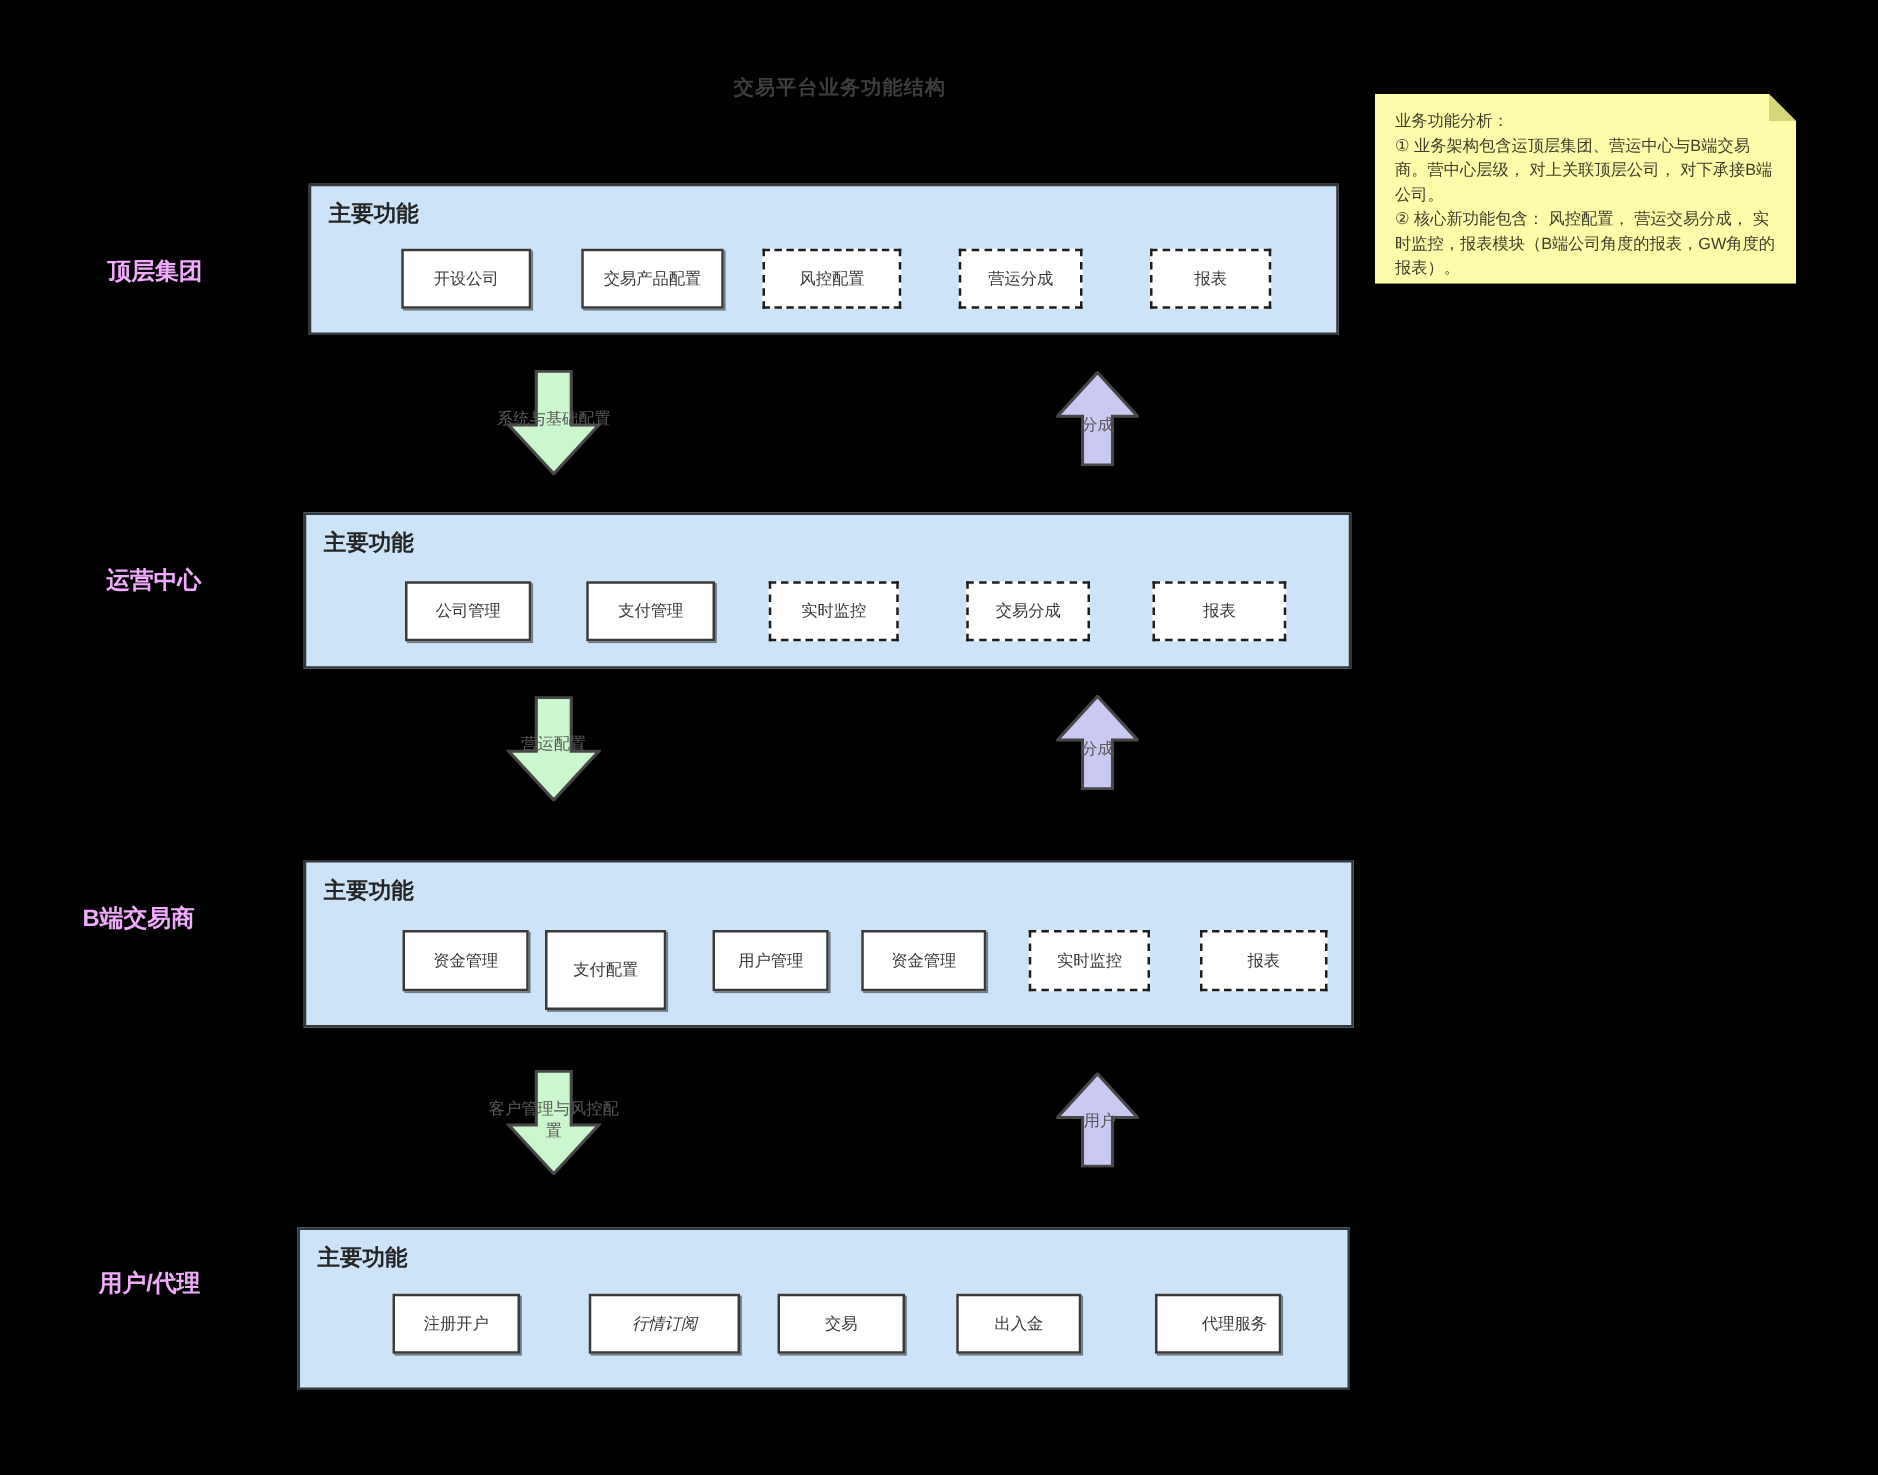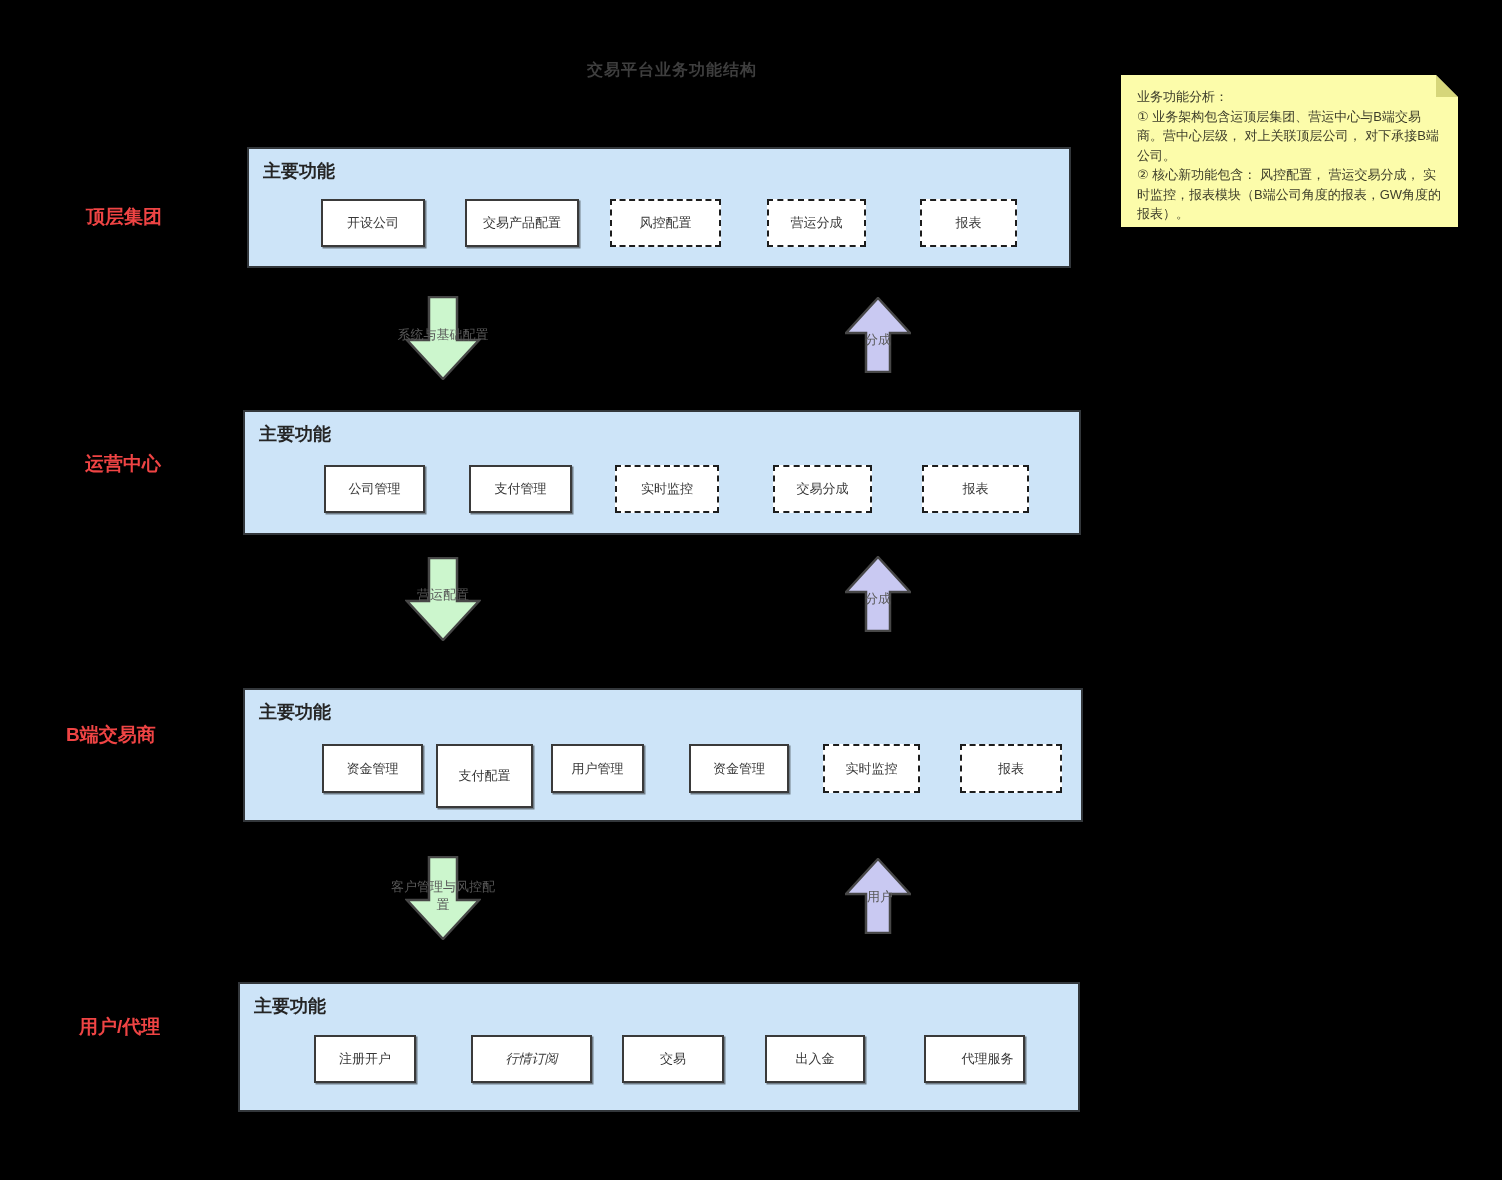--- a/index.html
+++ b/index.html
@@ -2,38 +2,38 @@
 <html style="--background: #000000; --panel: #cde4f8; --green: #ccf6cd; --purple: #c9c9f2; --note: #fcfcaa;"><head>
 <meta charset="utf-8">
 <style>
   html,body{margin:0;padding:0;background:#000;}
   body{font-family:"Liberation Sans","DejaVu Sans",sans-serif;}
   .stage{position:relative;width:1502px;height:1180px;background:var(--background);overflow:hidden;}
 
   .diagram-title{position:absolute;left:447px;top:60px;width:450px;text-align:center;
     font-size:16px;font-weight:bold;color:#3e3e3e;letter-spacing:1px;}
 
-  .side-label{position:absolute;color:#ef4444;font-weight:bold;font-size:19px;}
+  .side-label{position:absolute;color:#f0abfc;font-weight:bold;font-size:19px;}
 
   .panel{position:absolute;background:var(--panel);border:2px solid #33373b;box-sizing:border-box;}
   .panel-label{position:absolute;left:14px;top:10px;font-size:18px;font-weight:bold;color:#252525;}
 
   .fbox{position:absolute;background:#ffffff;border:2px solid #3a3a3a;box-sizing:border-box;
     display:flex;align-items:center;justify-content:center;font-size:13px;color:#383838;
     box-shadow:1.5px 1.5px 0 rgba(0,0,0,0.45);}
   .fbox.dashed{border:2px dashed #1d1d1d;box-shadow:none;}
 
   .arrow{position:absolute;}
   .arr-green polygon{fill:var(--green);stroke:#474747;stroke-width:2.5;}
   .arr-purple polygon{fill:var(--purple);stroke:#474747;stroke-width:2.5;}
   .arrow-label{position:absolute;color:#585858;font-size:13px;text-align:center;line-height:1.35;}
 
   .note{position:absolute;left:1100px;top:75px;width:337px;height:172px;background:var(--note);
     box-sizing:border-box;padding:12px 16px;
-    clip-path:polygon(0 0,315px 0,337px 22px,337px 152px,0 152px);margin-left:21px;}
+    clip-path:polygon(0 0,315px 0,337px 22px,337px 152px,0 152px);}
   .note-fold{position:absolute;top:0;right:0;width:22px;height:22px;background:#d6d67a;
     clip-path:polygon(0 0,100% 100%,0 100%);}
   .note-text{font-size:13px;line-height:1.5;color:#3d3d2a;}
 </style>
 </head>
 <body>
 
 <div class="stage">
 
   <div class="diagram-title">交易平台业务功能结构</div>
@@ -83,21 +83,21 @@
   <div class="arrow-label" style="left:393px;top:586px;width:100px;">营运配置</div>
   <svg class="arrow arr-purple" style="left:845px;top:556px;" width="66" height="76" viewBox="0 0 66 76">
     <polygon points="33,1 65,36 45,36 45,75 21,75 21,36 1,36"></polygon>
   </svg>
   <div class="arrow-label" style="left:845px;top:590px;width:66px;">分成</div>
 
   <div class="panel" style="left:243px;top:688px;width:840px;height:134px;">
     <div class="panel-label">主要功能</div>
     <div class="fbox" style="left:77px;top:54px;width:101px;height:49px;">资金管理</div>
     <div class="fbox" style="left:191px;top:54px;width:97px;height:64px;">支付配置</div>
-    <div class="fbox" style="left:306px;top:54px;width:93px;height:49px;text-align:center;">用户管理</div>
+    <div class="fbox" style="left:325px;top:54px;width:93px;height:49px;text-align:center;">用户管理</div>
     <div class="fbox" style="left:444px;top:54px;width:100px;height:49px;">资金管理</div>
     <div class="fbox dashed" style="left:578px;top:54px;width:97px;height:49px;">实时监控</div>
     <div class="fbox dashed" style="left:715px;top:54px;width:102px;height:49px;">报表</div>
   </div>
 
   <svg class="arrow arr-green" style="left:405px;top:856px;" width="76" height="84" viewBox="0 0 76 84">
     <polygon points="24,1 52,1 52,44 74,44 38,83 2,44 24,44"></polygon>
   </svg>
   <div class="arrow-label" style="left:387px;top:878px;width:112px;">客户管理与风控配置</div>
   <svg class="arrow arr-purple" style="left:845px;top:858px;" width="66" height="76" viewBox="0 0 66 76">

